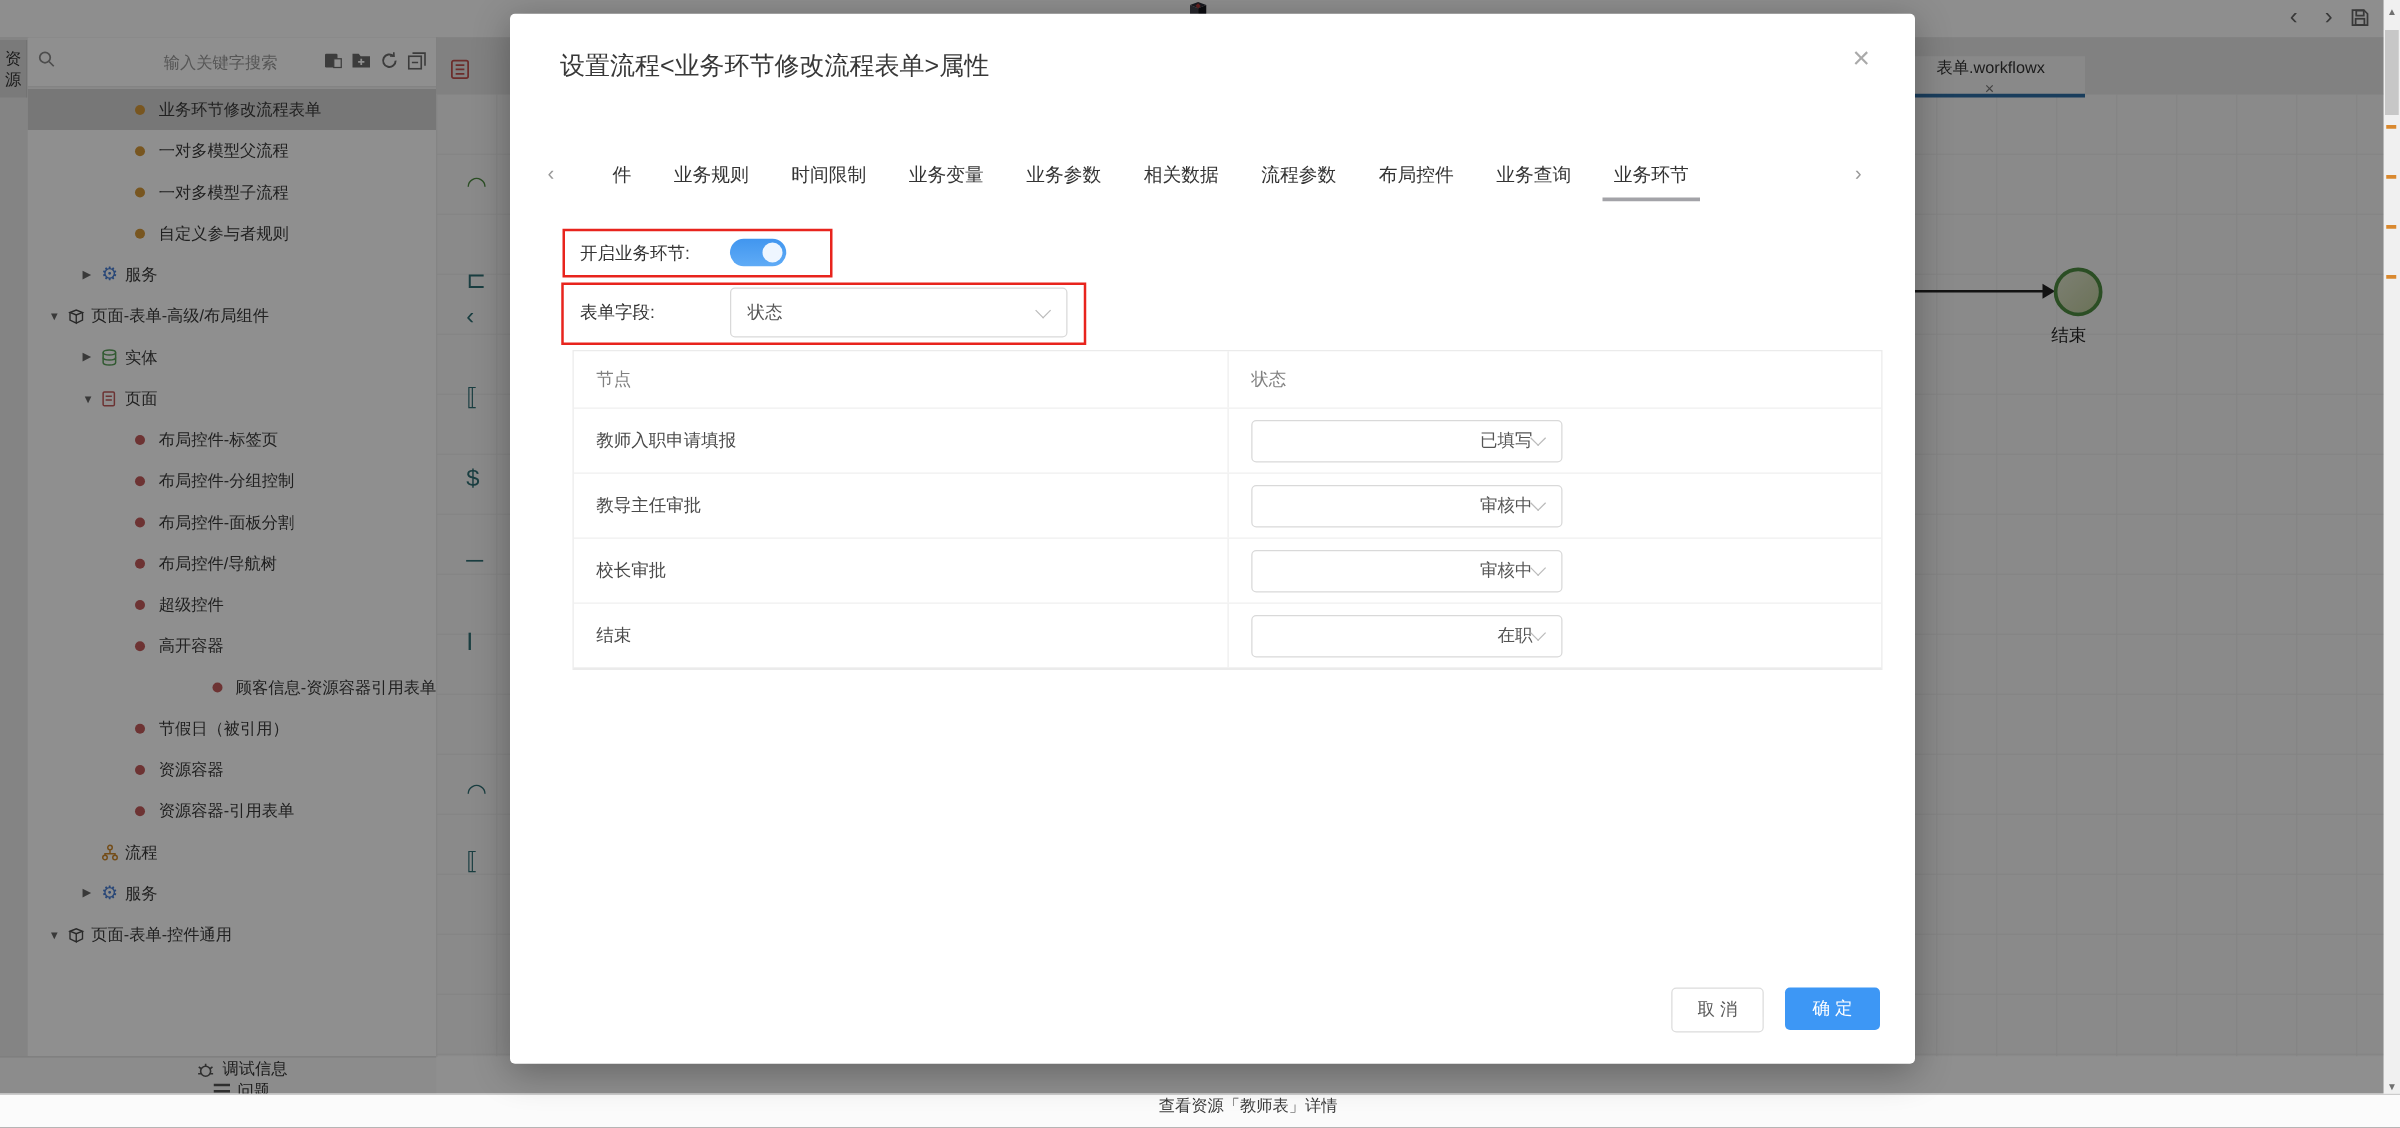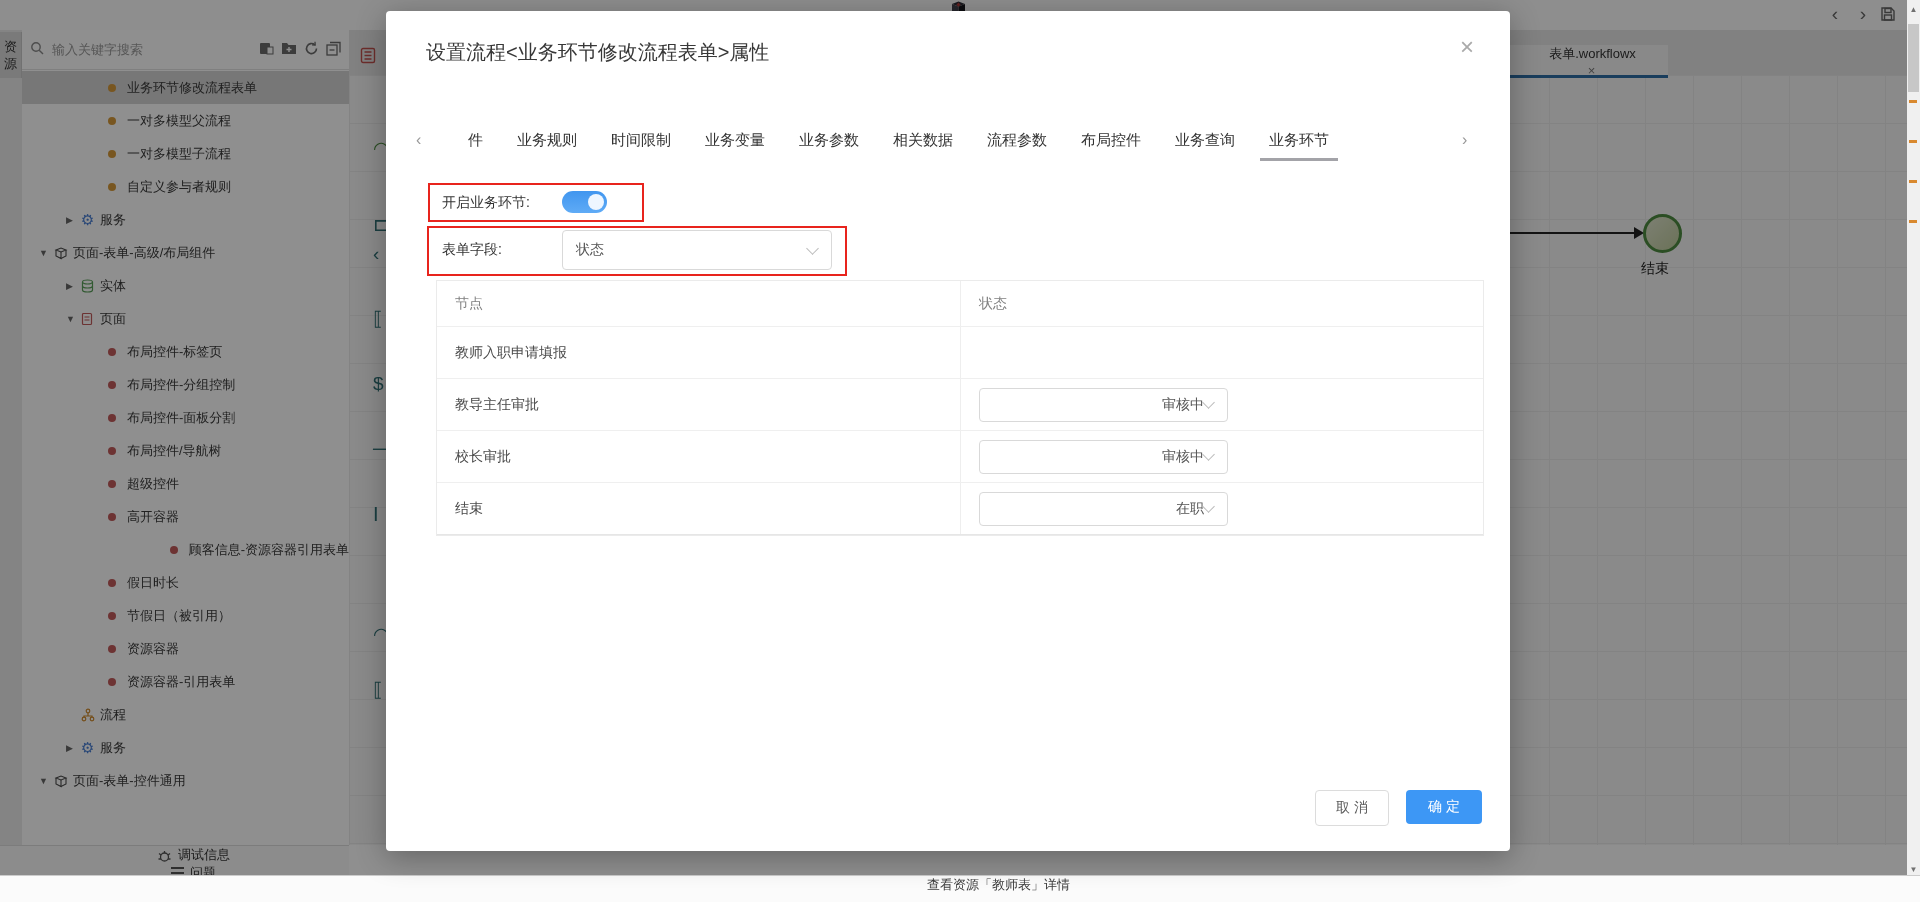--- a/index.html
+++ b/index.html
@@ -13,21 +13,21 @@
   .tb-nav{position:absolute;top:3px;font-size:19px;color:#666;width:22px;text-align:center;cursor:pointer;}
   #tb-save{position:absolute;left:1880px;top:6px;}
 
   
   #side-strip{left:0;top:30px;width:22px;height:845px;background:#ececec;border-right:1px solid #d5d5d5;}
   #res-tab{left:0;top:32px;width:21px;padding:6px 0;background:#d9d9d9;color:#333;font-size:13px;line-height:17px;text-align:center;word-break:break-all;border-right:1px solid #c9c9c9;}
 
   
   #sidebar{left:22px;top:30px;width:327px;height:815px;background:#fff;border-right:1px solid #cfcfcf;overflow:hidden;}
   #search-row{position:absolute;left:0;top:0;width:100%;height:39px;border-bottom:1px solid #e2e2e2;display:flex;align-items:center;}
-  #search-input{border:0;outline:0;background:transparent;font-size:13px;color:#333;width:170px;margin-left:6px;font-family:inherit;}
+  #search-input{border:0;outline:0;background:transparent;font-size:13px;color:#333;width:170px;margin-left:6px;font-family:inherit;text-align:right;}
   #search-input::placeholder{color:#9a9a9a;}
   .sb-hicons{position:absolute;right:8px;top:11px;display:flex;gap:7px;}
   .sb-hicons svg{display:block;}
   #tree{position:absolute;left:0;top:41px;width:100%;}
   .tree-row{height:33px;display:flex;align-items:center;font-size:13px;color:#3a3a3a;cursor:pointer;white-space:nowrap;}
   .tree-row.sel{background:#d4d4d4;}
   .arrow{width:15px;font-size:9px;color:#666;flex:none;}
   .tree-icon{width:19px;flex:none;display:flex;align-items:center;}
   .ic{display:none;}
   .t-dot-orange .ic.dot{display:inline-block;width:8px;height:8px;border-radius:50%;background:#d79a3a;}
@@ -64,21 +64,21 @@
   
   #overlay{left:0;top:0;width:1907px;height:875px;background:rgba(0,0,0,0.44);z-index:10;}
   #vscroll{left:1907px;top:0;width:13px;height:880px;background:#f0f0f0;z-index:20;}
   .vs-arrow{position:absolute;left:0;width:13px;text-align:center;font-size:8px;color:#707070;}
   #vs-thumb{position:absolute;left:1px;top:24px;width:11px;height:68px;background:#c7c7c7;cursor:pointer;}
   .vs-tick{position:absolute;left:2px;width:8px;height:3px;background:#d9892f;}
   #statusbar{left:0;top:875px;width:1920px;height:27px;background:#fbfbfb;border-top:1px solid #ccc;display:flex;align-items:center;z-index:20;}
   #status-text{margin-left:77px;font-size:13px;color:#3c3c3c;}
 
   
-  #modal{left:386px;top:11px;width:1124px;height:840px;background:#fff;border-radius:4px;box-shadow:0 6px 30px rgba(0,0,0,.3);z-index:30;}
+  #modal{left:408px;top:11px;width:1124px;height:840px;background:#fff;border-radius:4px;box-shadow:0 6px 30px rgba(0,0,0,.3);z-index:30;}
   #modal-title{position:absolute;left:40px;top:28px;font-size:20px;color:#383838;}
   #modal-close{position:absolute;left:1074px;top:22px;font-size:24px;color:#aaa;cursor:pointer;}
   #m-tabs{position:absolute;left:30px;top:106px;width:1064px;height:46px;display:flex;align-items:center;}
   .m-nav{font-size:16px;color:#999;width:18px;cursor:pointer;}
   #m-tabs-inner{display:flex;flex:1;}
   .m-tab{font-size:15px;color:#333;margin-left:34px;position:relative;cursor:pointer;white-space:nowrap;}
   .m-tab.active::after{content:"";position:absolute;left:-9px;right:-9px;bottom:-11px;height:3px;background:#a3a3a8;}
   .ann{position:absolute;border:2px solid #e8241d;}
   #ann1{left:42px;top:172px;width:212px;height:35px;}
   #ann2{left:41px;top:215px;width:416px;height:46px;}
@@ -316,28 +316,20 @@
 
         <div class="tree-row t-dot-red" style="padding-left: 71px; justify-content: flex-end;">
           <span class="arrow"></span>
           <span class="tree-icon">
             <span class="ic dot"></span>
 
           </span>
           <span class="tree-label">顾客信息-资源容器引用表单</span>
         </div>
 
-        <div class="tree-row t-dot-red" style="padding-left: 71px;">
-          <span class="arrow"></span>
-          <span class="tree-icon">
-            <span class="ic dot"></span>
-
-          </span>
-          <span class="tree-label">假日时长</span>
-        </div>
 
         <div class="tree-row t-dot-red" style="padding-left: 71px;">
           <span class="arrow"></span>
           <span class="tree-icon">
             <span class="ic dot"></span>
 
           </span>
           <span class="tree-label">节假日（被引用）</span>
         </div>
 
@@ -499,20 +491,26 @@
         <div class="tcell-r">
             <span>状态</span>
           </div>
       </div>
       <div id="m-rows">
 
           <div class="trow td">
             <div class="tcell-l">
               <span>教师入职申请填报</span>
             </div>
+            <div class="tcell-r">
+              <div class="row-sel sel-box">
+                <span class="val">已填写</span>
+                <span class="chev"></span>
+              </div>
+            </div>
           </div>
 
           <div class="trow td">
             <div class="tcell-l">
               <span>教导主任审批</span>
             </div>
             <div class="tcell-r">
               <div class="row-sel sel-box">
                 <span class="val">审核中</span>
                 <span class="chev"></span>

